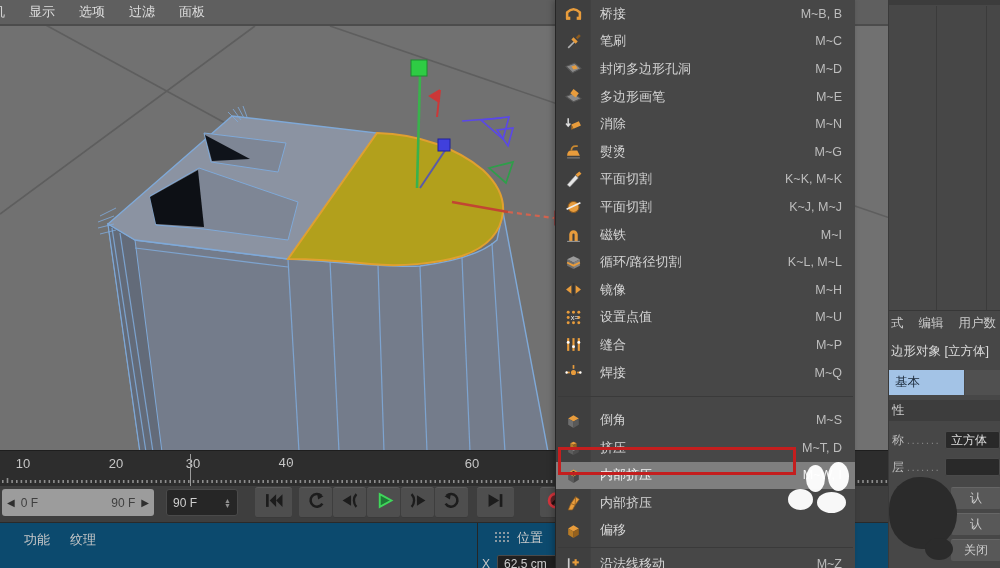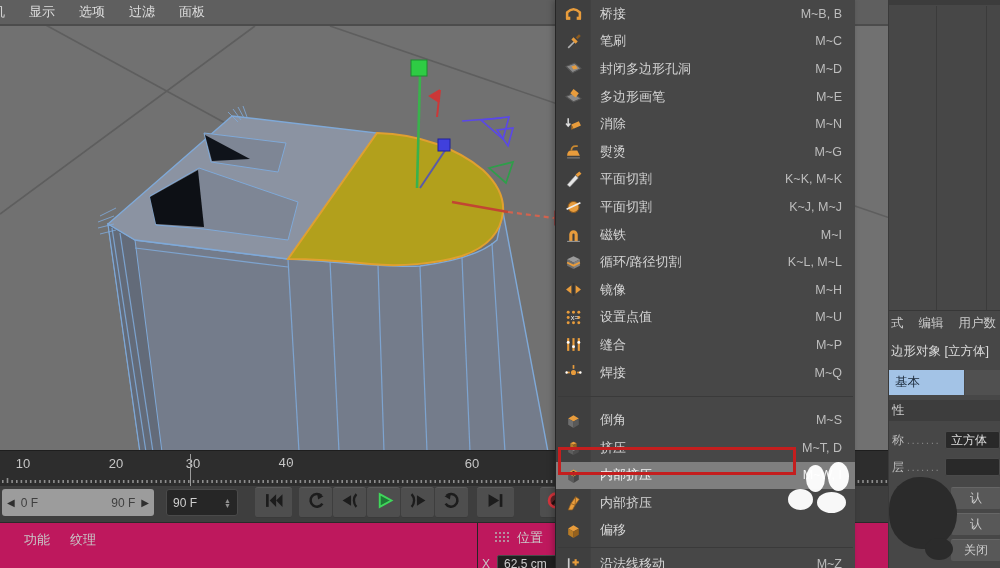--- a/index.html
+++ b/index.html
@@ -31,21 +31,21 @@
   #range-slider .arrow{font-size:10px;color:#2f2f2f;}
   #range-slider .spread{flex:1;}
   #frame-box{position:absolute;left:166px;top:3px;width:72px;height:27px;background:#262626;
     border:1px solid #4a4a4a;border-radius:3px;display:flex;align-items:center;box-sizing:border-box;
     padding:0 6px;color:#cfcfcf;font-size:12px;}
   #frame-box .spin{margin-left:auto;display:flex;flex-direction:column;line-height:5px;font-size:7px;color:#909090;}
   .tbtn{position:absolute;top:1px;height:31px;background:#4e4e4e;border-radius:3px;
     border-top:1px solid #5c5c5c;border-bottom:1px solid #3a3a3a;display:flex;align-items:center;justify-content:center;box-sizing:border-box;}
 
   
-  #statusbar{left:0;top:522px;width:890px;height:46px;background:#be185d;border-top:1px solid #2a2a2a;z-index:2;}
+  #statusbar{left:0;top:522px;width:890px;height:46px;background:#0c4a6e;border-top:1px solid #2a2a2a;z-index:2;}
   #status-tabs{position:absolute;left:24px;top:8px;display:flex;gap:20px;color:#c8c8c8;font-size:13px;}
   #pos-divider{position:absolute;left:477px;top:0;width:1px;height:46px;background:#262626;}
   #pos-title-row{position:absolute;left:494px;top:6px;display:flex;align-items:center;gap:8px;color:#cccccc;font-size:13px;}
   #pos-x-row{position:absolute;left:482px;top:32px;display:flex;align-items:center;gap:7px;color:#c6c6c6;font-size:12px;}
   #pos-x-input{width:88px;height:17px;background:#202020;border:1px solid #4a4a4a;border-radius:2px;
     color:#cccccc;font-size:12px;display:flex;align-items:center;padding-left:6px;box-sizing:border-box;}
 
   
   #context-menu{left:555px;top:0;width:299px;height:568px;background:#474747;
     border-left:1px solid #262626;box-shadow:-2px 0 6px rgba(0,0,0,.25);z-index:5;}

